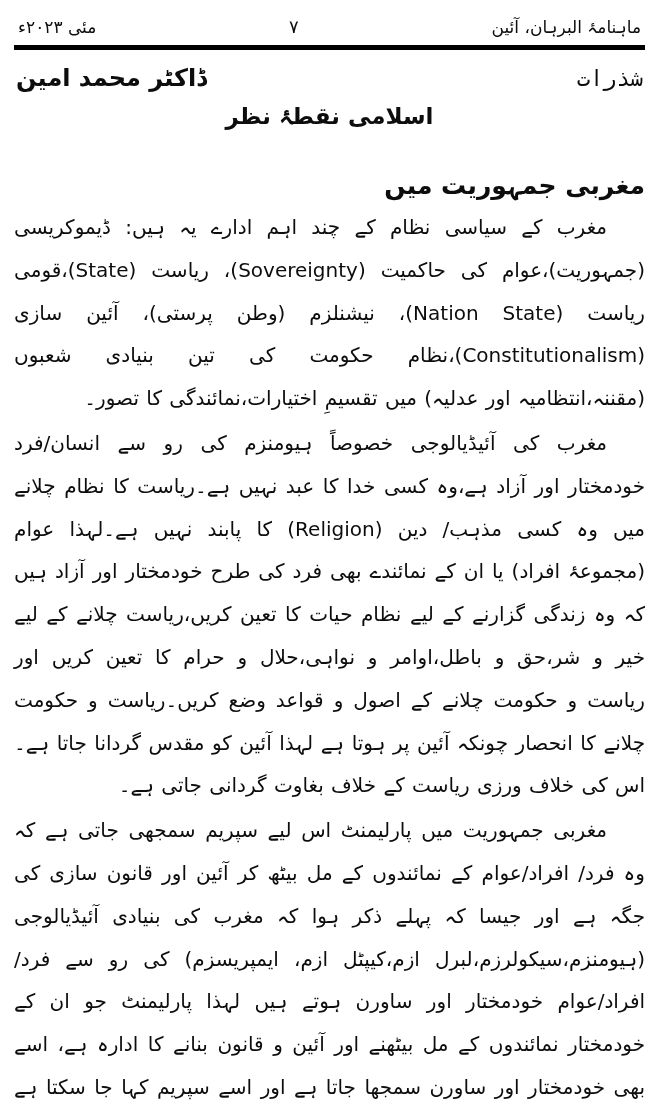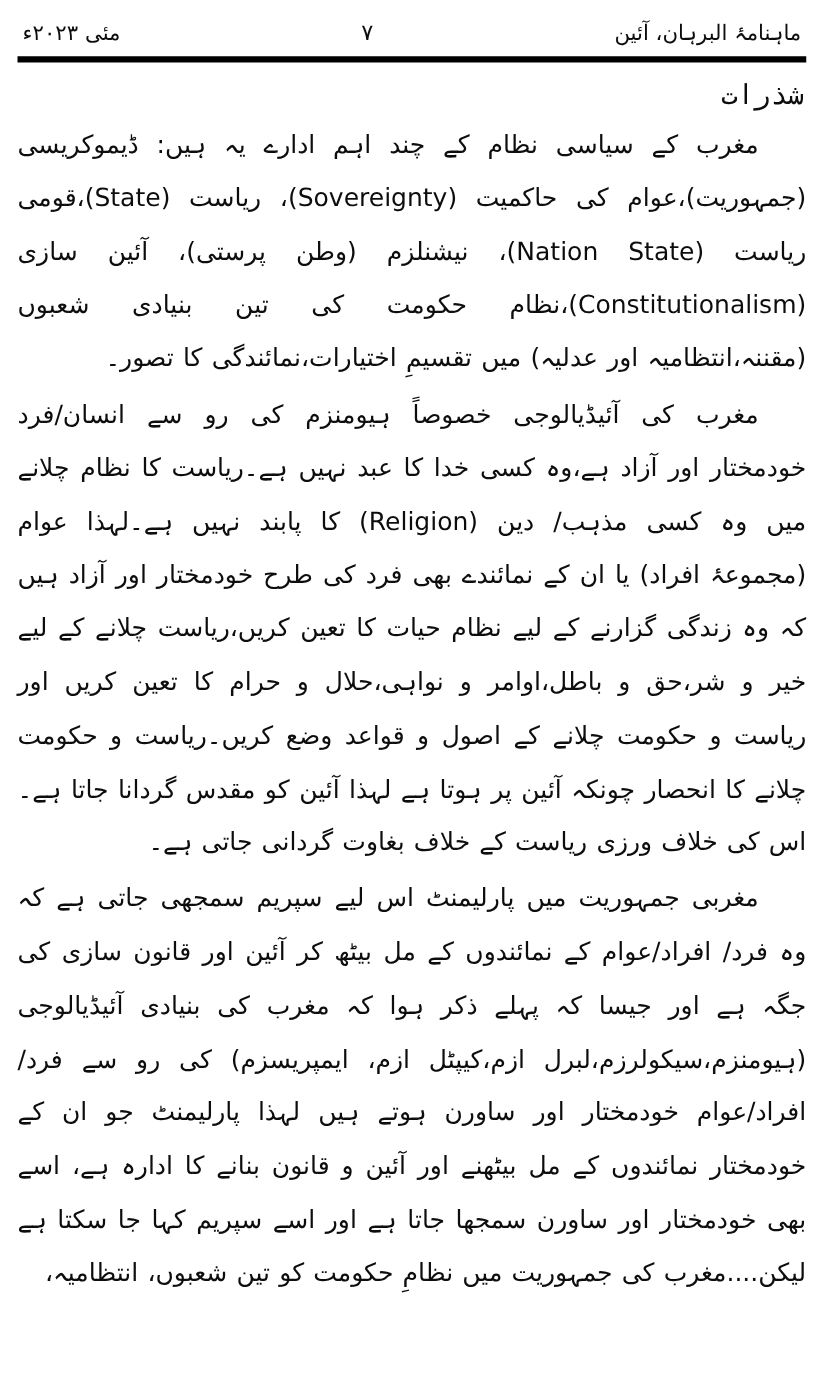--- a/index.html
+++ b/index.html
@@ -91,24 +91,27 @@
   <div class="running-header">
     <span class="magazine">ماہنامۂ البرہان، آئین</span>
     <span class="pageno">۷</span>
     <span class="date">مئی ۲۰۲۳ء</span>
   </div>
 
   <div class="header-rule"></div>
 
   <div class="byline-row">
     <span class="section">شذرات</span>
+    <span class="author">ڈاکٹر محمد امین</span>
   </div>
 
 
+  <h2 class="article-subtitle">اسلامی نقطۂ نظر</h2>
 
+  <h3 class="section-heading">مغربی جمہوریت میں</h3>
 
   <div class="body-text">
     <p>مغرب کے سیاسی نظام کے چند اہم ادارے یہ ہیں: ڈیموکریسی (جمہوریت)،عوام کی حاکمیت (Sovereignty)، ریاست (State)،قومی ریاست (Nation State)، نیشنلزم (وطن پرستی)، آئین سازی (Constitutionalism)،نظام حکومت کی تین بنیادی شعبوں (مقننہ،انتظامیہ اور عدلیہ) میں تقسیمِ اختیارات،نمائندگی کا تصور۔</p>
     <p>مغرب کی آئیڈیالوجی خصوصاً ہیومنزم کی رو سے انسان/فرد خودمختار اور آزاد ہے،وہ کسی خدا کا عبد نہیں ہے۔ریاست کا نظام چلانے میں وہ کسی مذہب/ دین (Religion) کا پابند نہیں ہے۔لہذا عوام (مجموعۂ افراد) یا ان کے نمائندے بھی فرد کی طرح خودمختار اور آزاد ہیں کہ وہ زندگی گزارنے کے لیے نظام حیات کا تعین کریں،ریاست چلانے کے لیے خیر و شر،حق و باطل،اوامر و نواہی،حلال و حرام کا تعین کریں اور ریاست و حکومت چلانے کے اصول و قواعد وضع کریں۔ریاست و حکومت چلانے کا انحصار چونکہ آئین پر ہوتا ہے لہذا آئین کو مقدس گردانا جاتا ہے۔اس کی خلاف ورزی ریاست کے خلاف بغاوت گردانی جاتی ہے۔</p>
     <p>مغربی جمہوریت میں پارلیمنٹ اس لیے سپریم سمجھی جاتی ہے کہ وہ فرد/ افراد/عوام کے نمائندوں کے مل بیٹھ کر آئین اور قانون سازی کی جگہ ہے اور جیسا کہ پہلے ذکر ہوا کہ مغرب کی بنیادی آئیڈیالوجی (ہیومنزم،سیکولرزم،لبرل ازم،کیپٹل ازم، ایمپریسزم) کی رو سے فرد/ افراد/عوام خودمختار اور ساورن ہوتے ہیں لہذا پارلیمنٹ جو ان کے خودمختار نمائندوں کے مل بیٹھنے اور آئین و قانون بنانے کا ادارہ ہے، اسے بھی خودمختار اور ساورن سمجھا جاتا ہے اور اسے سپریم کہا جا سکتا ہے لیکن....مغرب کی جمہوریت میں نظامِ حکومت کو تین شعبوں، انتظامیہ،</p>
   </div>
 
 </div>
 
 </body></html>

